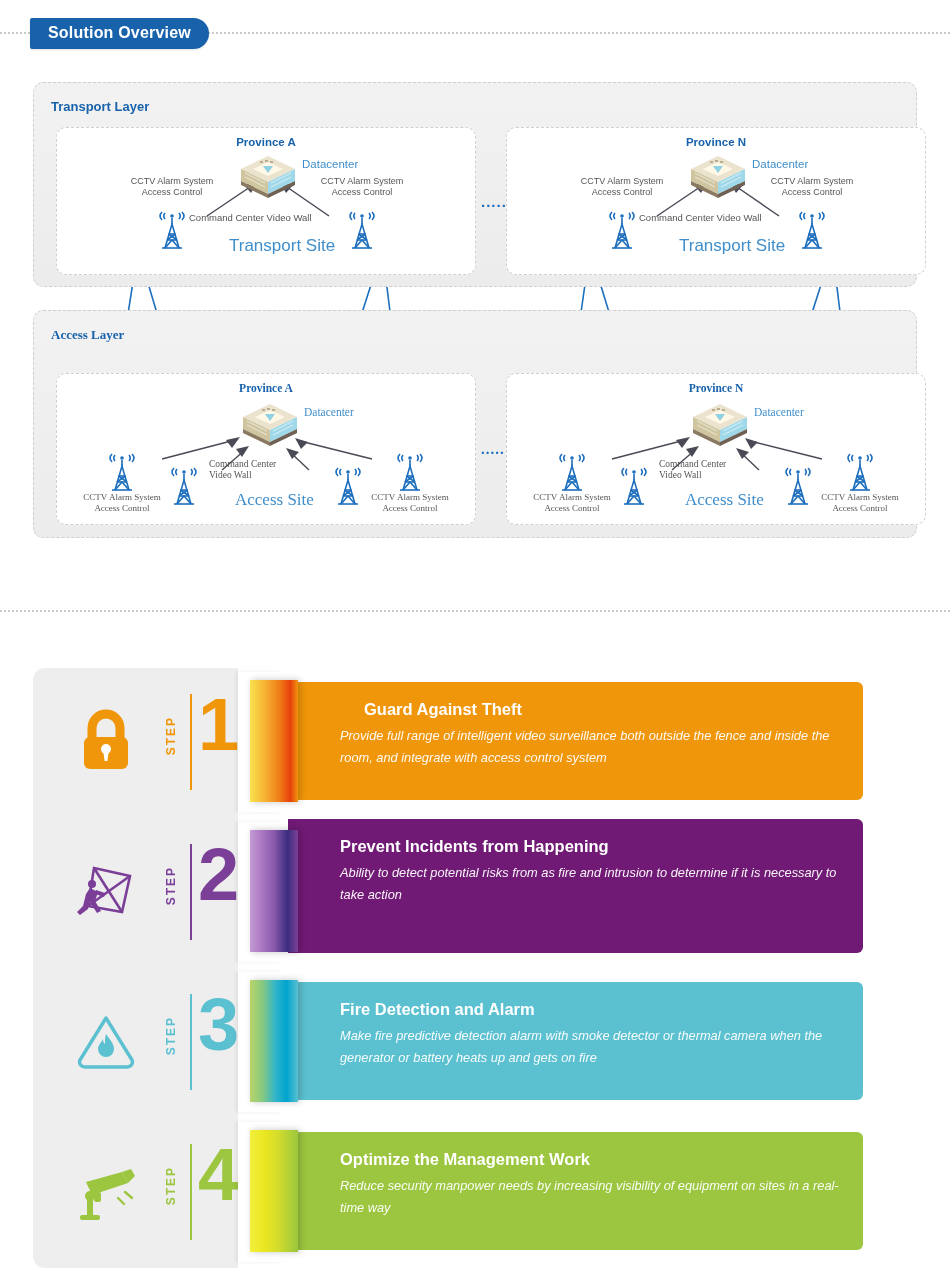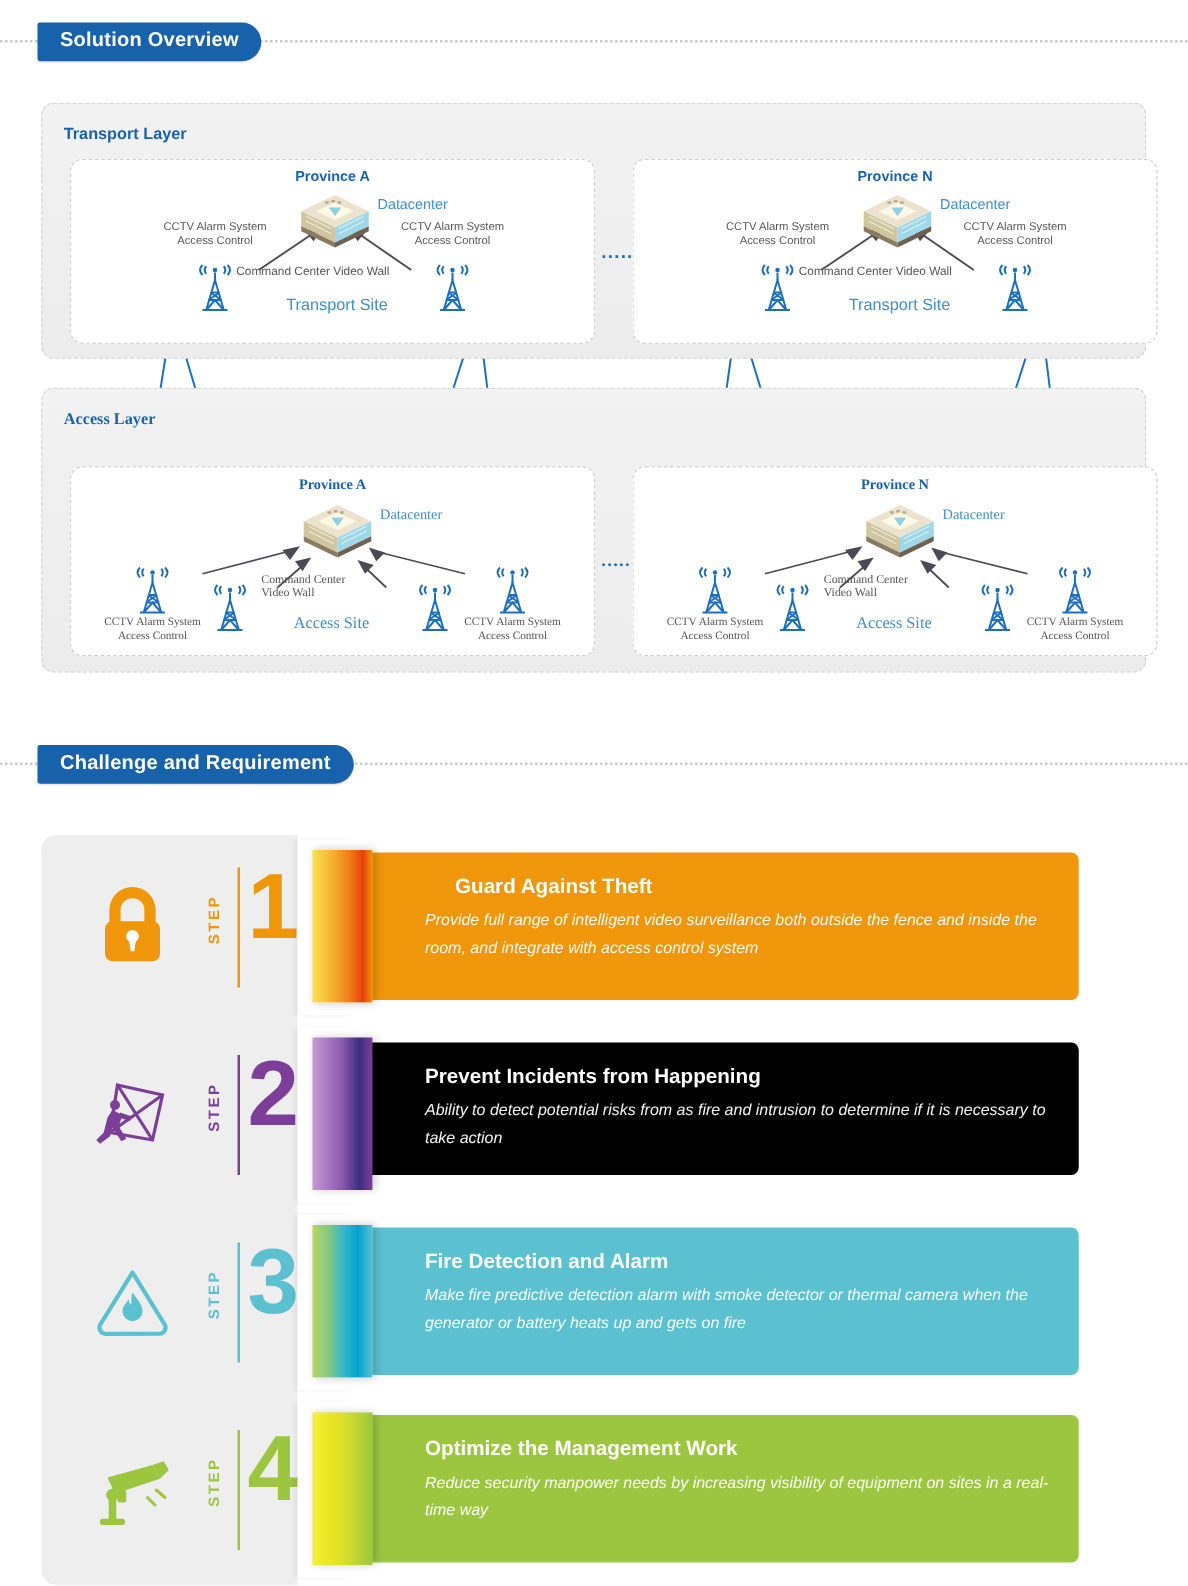--- a/index.html
+++ b/index.html
@@ -65,21 +65,21 @@
   #ac-n { left:472px; top:62px; width:420px; height:152px; }
 
   .prov-title {
     position:absolute; top:8px; left:0; width:100%;
     text-align:center; color:#1862ac; font-size:11.5px; font-weight:bold;
   }
   .dc-label {
     position:absolute; color:#3f8ecb; font-size:11.5px; white-space:nowrap;
   }
   .site-label {
-    position:absolute; color:#3f8ecb; font-size:13px; white-space:nowrap;
+    position:absolute; color:#3f8ecb; font-size:17px; white-space:nowrap;
   }
   .ccw-label {
     position:absolute; color:#555; font-size:9.5px; 
     line-height:1.15; white-space:nowrap;
   }
   .cctv-label {
     position:absolute; color:#555; font-size:9px; text-align:center;
     line-height:1.2; width:120px;
   }
   .ellipsis {
@@ -584,21 +584,20 @@
       <div class="cctv-label" style="left:293px; top:118px;">
         <span style="white-space:pre-line">CCTV Alarm System
 Access Control</span>
       </div>
     </div>
   </div>
 </div>
 
 <div class="section-header" id="hdr-challenge">
   <div class="dotline"></div>
-  <div class="pill">Challenge and Requirement</div>
 </div>
 
 <div id="steps">
   <div id="steps-bg"></div>
   <div id="steps-white-spine"></div>
 
   <div class="step-row" style="top:0px; height:150px;">
     <div class="step-icon" style="top:36px;">
       <svg viewBox="0 0 72 72" width="72" height="72">
         <path d="M22 34 V24 a14 14 0 0 1 28 0 V34" fill="none" stroke="#f0960a" stroke-width="9"></path>
@@ -633,21 +632,21 @@
           <path d="M26 36 l9 3 -1 4 -9 -3 Z"></path>
         </g>
       </svg>
     </div>
     <div class="step-word" style="top:48px; color:#7b3f98;">STEP</div>
     <div class="step-sep" style="top:26px; height:96px; background:#7b3f98;"></div>
     <div class="step-num" style="top:28px; color:#7b3f98;">2</div>
 
     <div class="card-tab" style="top:4px; height:140px;"></div>
     <div class="ribbon" style="top:12px; height:122px; background:linear-gradient(90deg,#c49ad4 0%,#a877c0 26%,#8a59ac 50%,#3b2d7f 78%,#7b3f98 100%);"></div>
-    <div class="banner" style="top:16px; height:106px; background:#000000;">
+    <div class="banner" style="top:1px; height:134px; background:#701a75;">
       <div class="banner-title" style="top:18px;">Prevent Incidents from Happening</div>
       <div class="banner-body" style="top:43px;">Ability to detect potential risks from as fire and intrusion to determine if it is necessary to take action</div>
     </div>
   </div>
 
   <div class="step-row" style="top:300px; height:150px;">
     <div class="step-icon" style="top:36px;">
       <svg viewBox="0 0 72 72" width="72" height="72">
         <path d="M36 14 L62 56 a5 5 0 0 1 -4.5 7 H14.5 a5 5 0 0 1 -4.5 -7 Z" fill="none" stroke="#5bc0d0" stroke-width="3.4" stroke-linejoin="round"></path>
         <path d="M36 30 c5 7 8 10 8 15 a8 8 0 0 1 -16 0 c0 -4 3 -6 5 -10 c0 3 1 4 2 5 c0 -4 0 -7 1 -10 Z" fill="#5bc0d0"></path>

